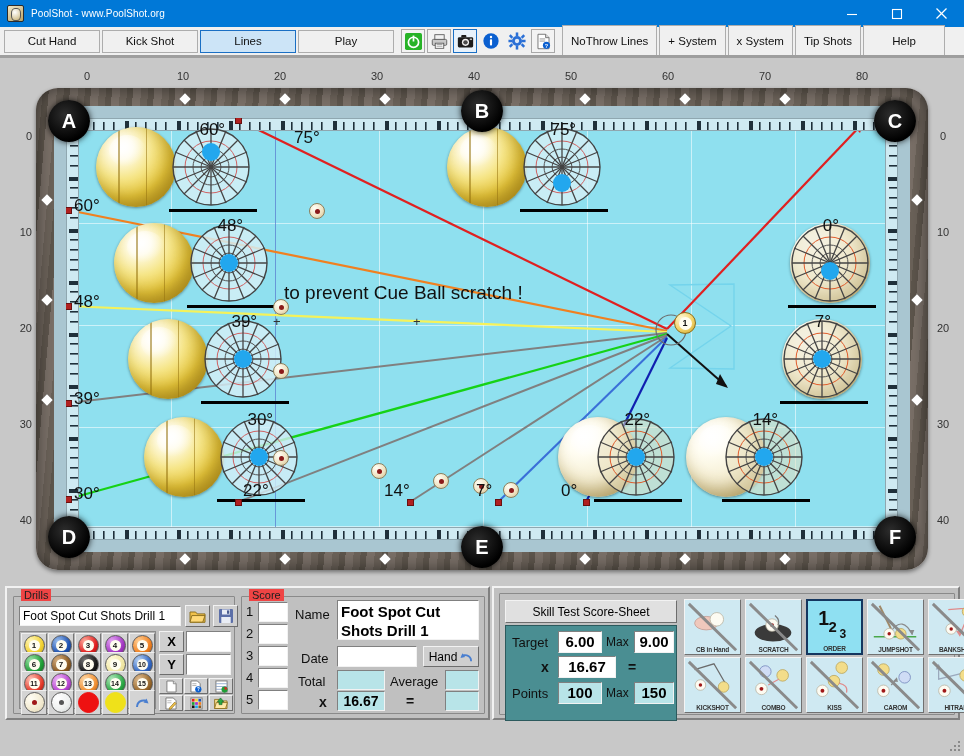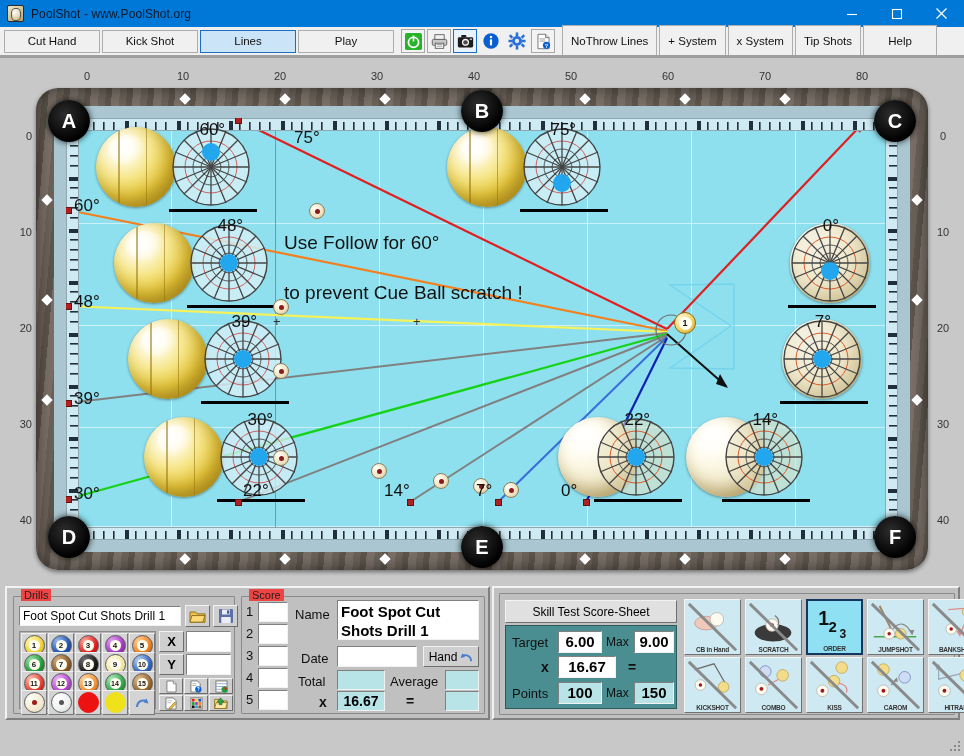--- a/index.html
+++ b/index.html
@@ -21,21 +21,21 @@
     background:linear-gradient(145deg,#efe6c8,#bba467);
     border:1.5px solid #2b2b2b; border-radius:2px;
     position:relative; flex:none;
   }
   .title-icon::after{
     content:""; position:absolute; left:3px; top:2px; width:8px; height:11px;
     border:1px solid #555; border-radius:40%;
     background:radial-gradient(circle at 35% 30%,#fff,#c9b478);
   }
   .title-text {
-    color:#0f172a; font-size:12px; letter-spacing:0.1px; white-space:nowrap;
+    color:#ffffff; font-size:10px; letter-spacing:0.1px; white-space:nowrap;
   }
   .win-btns { margin-left:auto; display:flex; height:27px; }
   .win-btn {
     width:45px; height:27px; display:flex; align-items:center; justify-content:center;
     color:#fff; font-size:13px; line-height:1;
   }
   .win-btn.close-b { font-size:15px; }
   .win-btn svg { display:block; }
 
   
@@ -342,21 +342,21 @@
         <circle cx="13.5" cy="14.5" r="4.2" fill="#0a5fd0"></circle>
         <text x="13.5" y="17.2" font-size="6.4" fill="#fff" text-anchor="middle" font-family="Liberation Sans, sans-serif" font-weight="bold">?</text>
       </svg>
     </div>
 
     <div class="toolbar-sep"></div>
     <div class="tb-btn tb-right">NoThrow Lines</div>
     <div class="tb-btn tb-right">+ System</div>
     <div class="tb-btn tb-right">x System</div>
     <div class="tb-btn tb-right">Tip Shots</div>
-    <div class="tb-btn tb-right" style="width:74px;">Help</div>
+    <div class="tb-btn tb-right" style="width:82px;">Help</div>
   </div>
   <div class="tb-divider"></div>
 
   <div class="table-area">
 
     <div class="ruler-num" style="left:72px;top:12px;width:30px;">0</div>
     <div class="ruler-num" style="left:168px;top:12px;width:30px;">10</div>
     <div class="ruler-num" style="left:265px;top:12px;width:30px;">20</div>
     <div class="ruler-num" style="left:362px;top:12px;width:30px;">30</div>
     <div class="ruler-num" style="left:459px;top:12px;width:30px;">40</div>
@@ -974,21 +974,20 @@
         <div class="ang-lbl" style="left:8px;top:78px;">60°</div>
         <div class="ang-lbl" style="left:8px;top:174px;">48°</div>
         <div class="ang-lbl" style="left:8px;top:271px;">39°</div>
         <div class="ang-lbl" style="left:8px;top:366px;">30°</div>
         <div class="ang-lbl" style="left:177px;top:363px;">22°</div>
         <div class="ang-lbl" style="left:318px;top:363px;">14°</div>
         <div class="ang-lbl" style="left:410px;top:363px;">7°</div>
         <div class="ang-lbl" style="left:495px;top:363px;">0°</div>
         <div class="ang-lbl" style="left:228px;top:10px;">75°</div>
 
-        <div class="note" style="left:218px;top:113px;"><span>Use Follow for 60°</span></div>
         <div class="note" style="left:218px;top:163px;"><span>to prevent Cue Ball scratch !</span></div>
       </div>
 
       <div class="pocket" style="left:12px;top:12px;">A</div>
       <div class="pocket" style="left:425px;top:2px;">B</div>
       <div class="pocket" style="right:12px;top:12px;">C</div>
       <div class="pocket" style="left:12px;bottom:12px;">D</div>
       <div class="pocket" style="left:425px;bottom:2px;">E</div>
       <div class="pocket" style="right:12px;bottom:12px;">F</div>
     </div>
@@ -1225,21 +1224,21 @@
         <div class="lbl b" style="left:164px;top:96px;font-size:14px;">=</div>
         <div class="txtfield cyan" style="left:203px;top:94px;width:34px;height:20px;"></div>
       </div>
     </div>
 
     <div class="panel" style="left:492px;top:4px;width:468px;height:134px;">
       <div class="grp" style="left:5px;top:5px;width:456px;height:122px;">
 
         <div class="sq-btn" style="left:5px;top:6px;width:172px;height:23px;background:#e0e0e0;font-size:12px;">Skill Test Score-Sheet</div>
 
-        <div class="score-box" style="left:5px;top:31px;width:172px;height:84px;">
+        <div class="score-box" style="left:5px;top:31px;width:172px;height:96px;">
           <div class="lbl" style="left:6px;top:9px;font-size:13px;">Target</div>
           <div class="txtfield" style="left:52px;top:5px;width:44px;height:22px;font-size:15px;font-weight:bold;text-align:center;">6.00</div>
           <div class="lbl" style="left:100px;top:9px;font-size:12px;">Max</div>
           <div class="txtfield" style="left:128px;top:5px;width:40px;height:22px;font-size:15px;font-weight:bold;text-align:center;">9.00</div>
 
           <div class="lbl b" style="left:35px;top:33px;font-size:14px;">x</div>
           <div class="txtfield" style="left:52px;top:30px;width:58px;height:22px;font-size:15px;font-weight:bold;text-align:center;">16.67</div>
           <div class="lbl b" style="left:122px;top:33px;font-size:14px;">=</div>
 
           <div class="lbl" style="left:6px;top:60px;font-size:13px;">Points</div>

